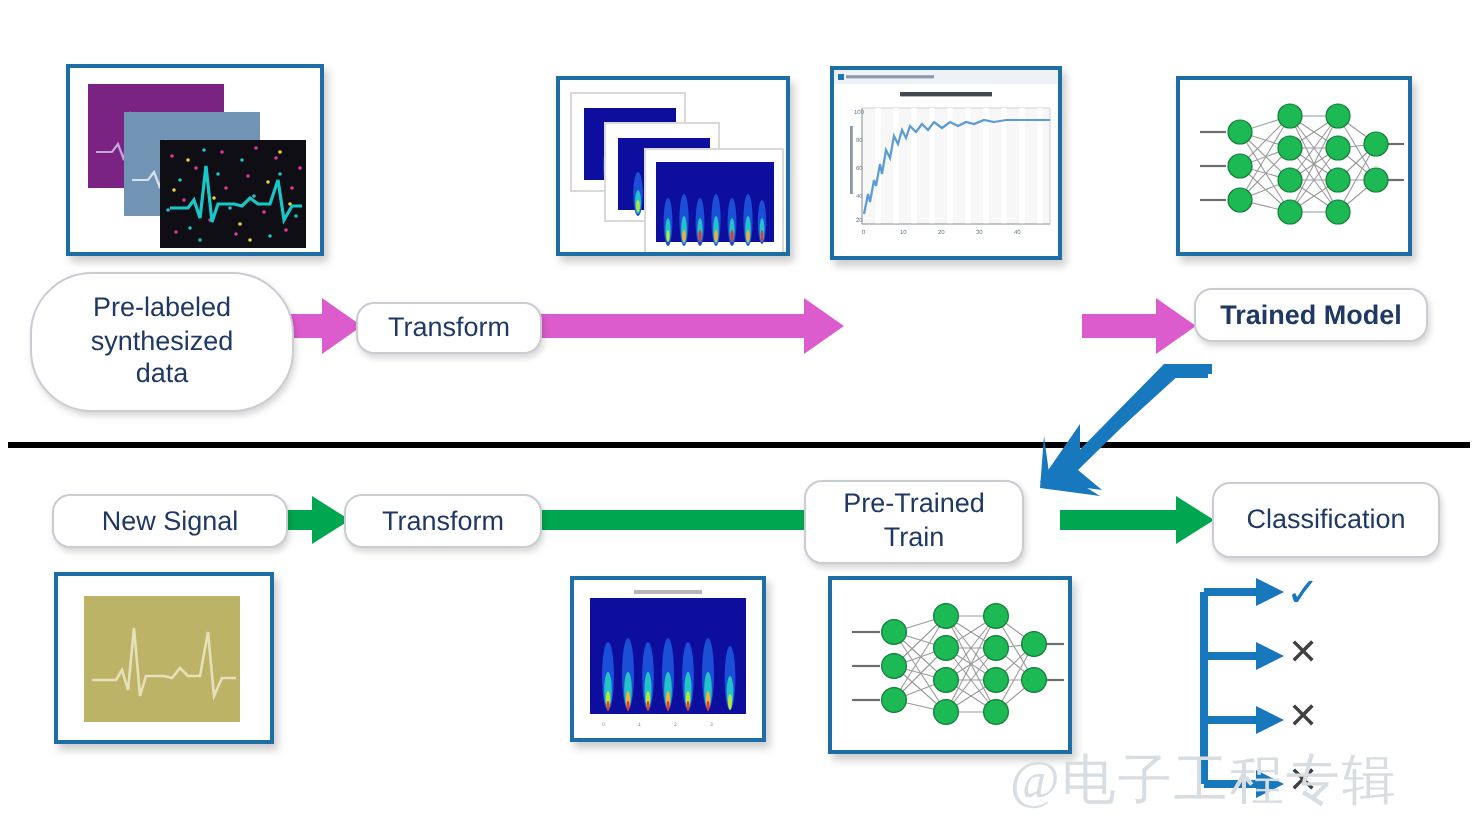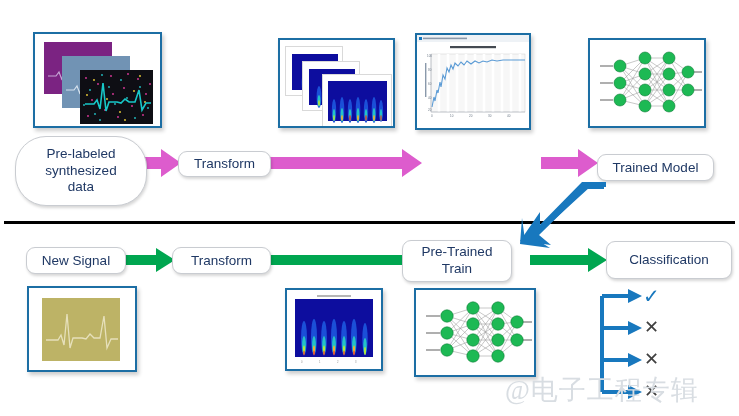--- a/index.html
+++ b/index.html
@@ -336,21 +336,21 @@
       <span>synthesized</span><br>
       <span>data</span>
     </span>
   </div>
 
   <div class="labelbox" style="left:178px; top:151px; width:93px; height:26px;">
     <span>Transform</span>
   </div>
 
 
-  <div class="labelbox" style="left:597px; top:154px; width:117px; height:27px;">
+  <div class="labelbox" style="left:597px; top:144px; width:117px; height:27px;font-weight:bold;">
     <span>Trained Model</span>
   </div>
 
   <div class="divider" style="top:221px;"></div>
 
   <div class="arrow" style="left:520px; top:182px; width:86px; height:74px; z-index:8;">
     <svg width="86" height="74" viewBox="0 0 86 74">
       <polygon points="84,0 66,0 20,48 20,30 0,59 31,63 19,53 66,7 84,7" fill="#1878be"></polygon>
       <polygon points="86,0 62,0 5,58 2,36 0,62 30,66 14,56 70,5 86,5" fill="#1878be"></polygon>
     </svg>
@@ -365,36 +365,36 @@
     <svg width="162" height="26" viewBox="0 0 162 26">
         <polygon points="0,8 142,8 142,1 161,13 142,25 142,18 0,18" fill="#00a650"></polygon>
       </svg>
   </div>
   <div class="arrow" style="left:530px; top:247px; width:78px; height:26px;">
     <svg width="78" height="26" viewBox="0 0 78 26">
         <polygon points="0,8 58,8 58,1 77,13 58,25 58,18 0,18" fill="#00a650"></polygon>
       </svg>
   </div>
 
-  <div class="labelbox" style="left:26px; top:247px; width:100px; height:27px;">
+  <div class="labelbox" style="left:26px; top:247px; width:118px; height:27px;">
     <span>New Signal</span>
   </div>
 
   <div class="labelbox" style="left:172px; top:247px; width:99px; height:27px;">
     <span>Transform</span>
   </div>
 
   <div class="labelbox multiline" style="left:402px; top:240px; width:110px; height:42px;">
     <span>
       <span>Pre-Trained</span><br>
       <span>Train</span>
     </span>
   </div>
 
-  <div class="labelbox" style="left:606px; top:241px; width:126px; height:38px;">
+  <div class="labelbox" style="left:606px; top:241px; width:114px; height:38px;">
     <span>Classification</span>
   </div>
 
   <div class="frame" style="left:27px; top:286px; width:110px; height:86px;">
     <div class="frame-inner" style="background:#fff;">
       <div style="position:absolute; left:13px; top:10px; width:78px; height:63px; background:#bdb366;">
         <svg width="78" height="63" viewBox="0 0 78 63" style="display:block">
           <polyline points="4,42 16,42 19,37 22,47 25,16 28,50 31,40 40,40 44,41 48,36 52,40 58,40 62,18 65,50 69,41 76,41" fill="none" stroke="#e6e0bb" stroke-width="1.3"></polyline>
         </svg>
       </div>

